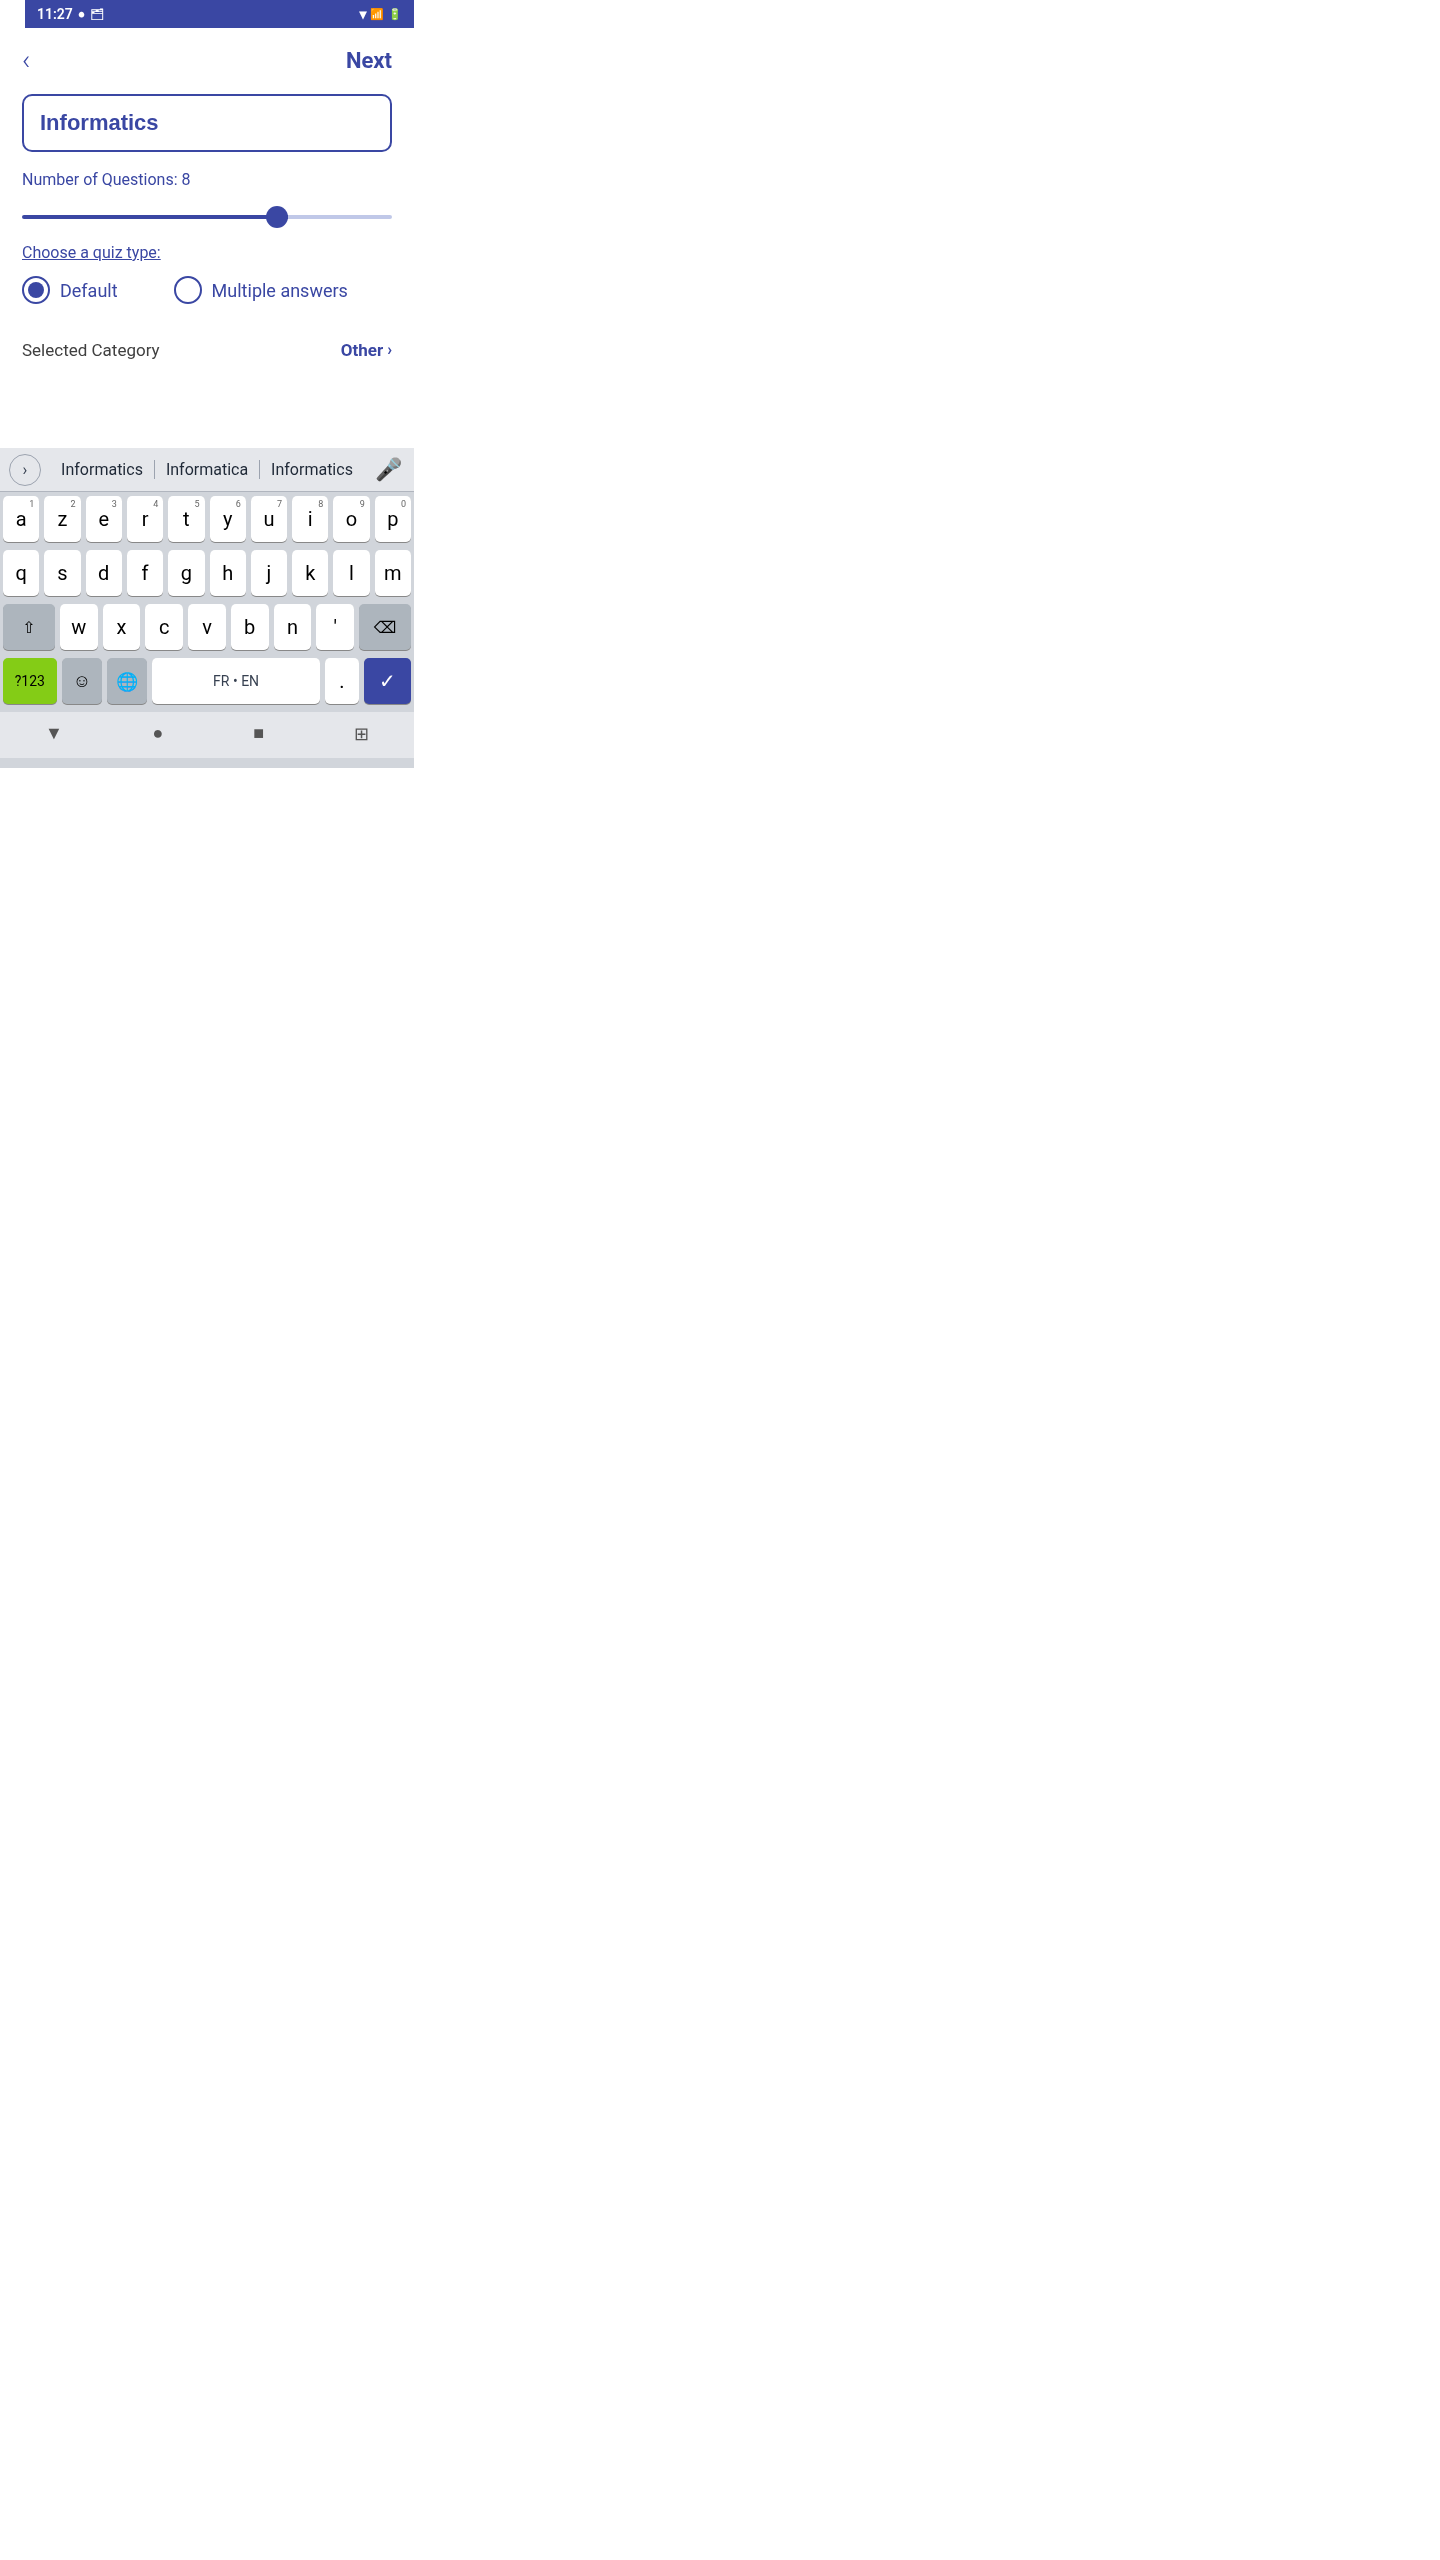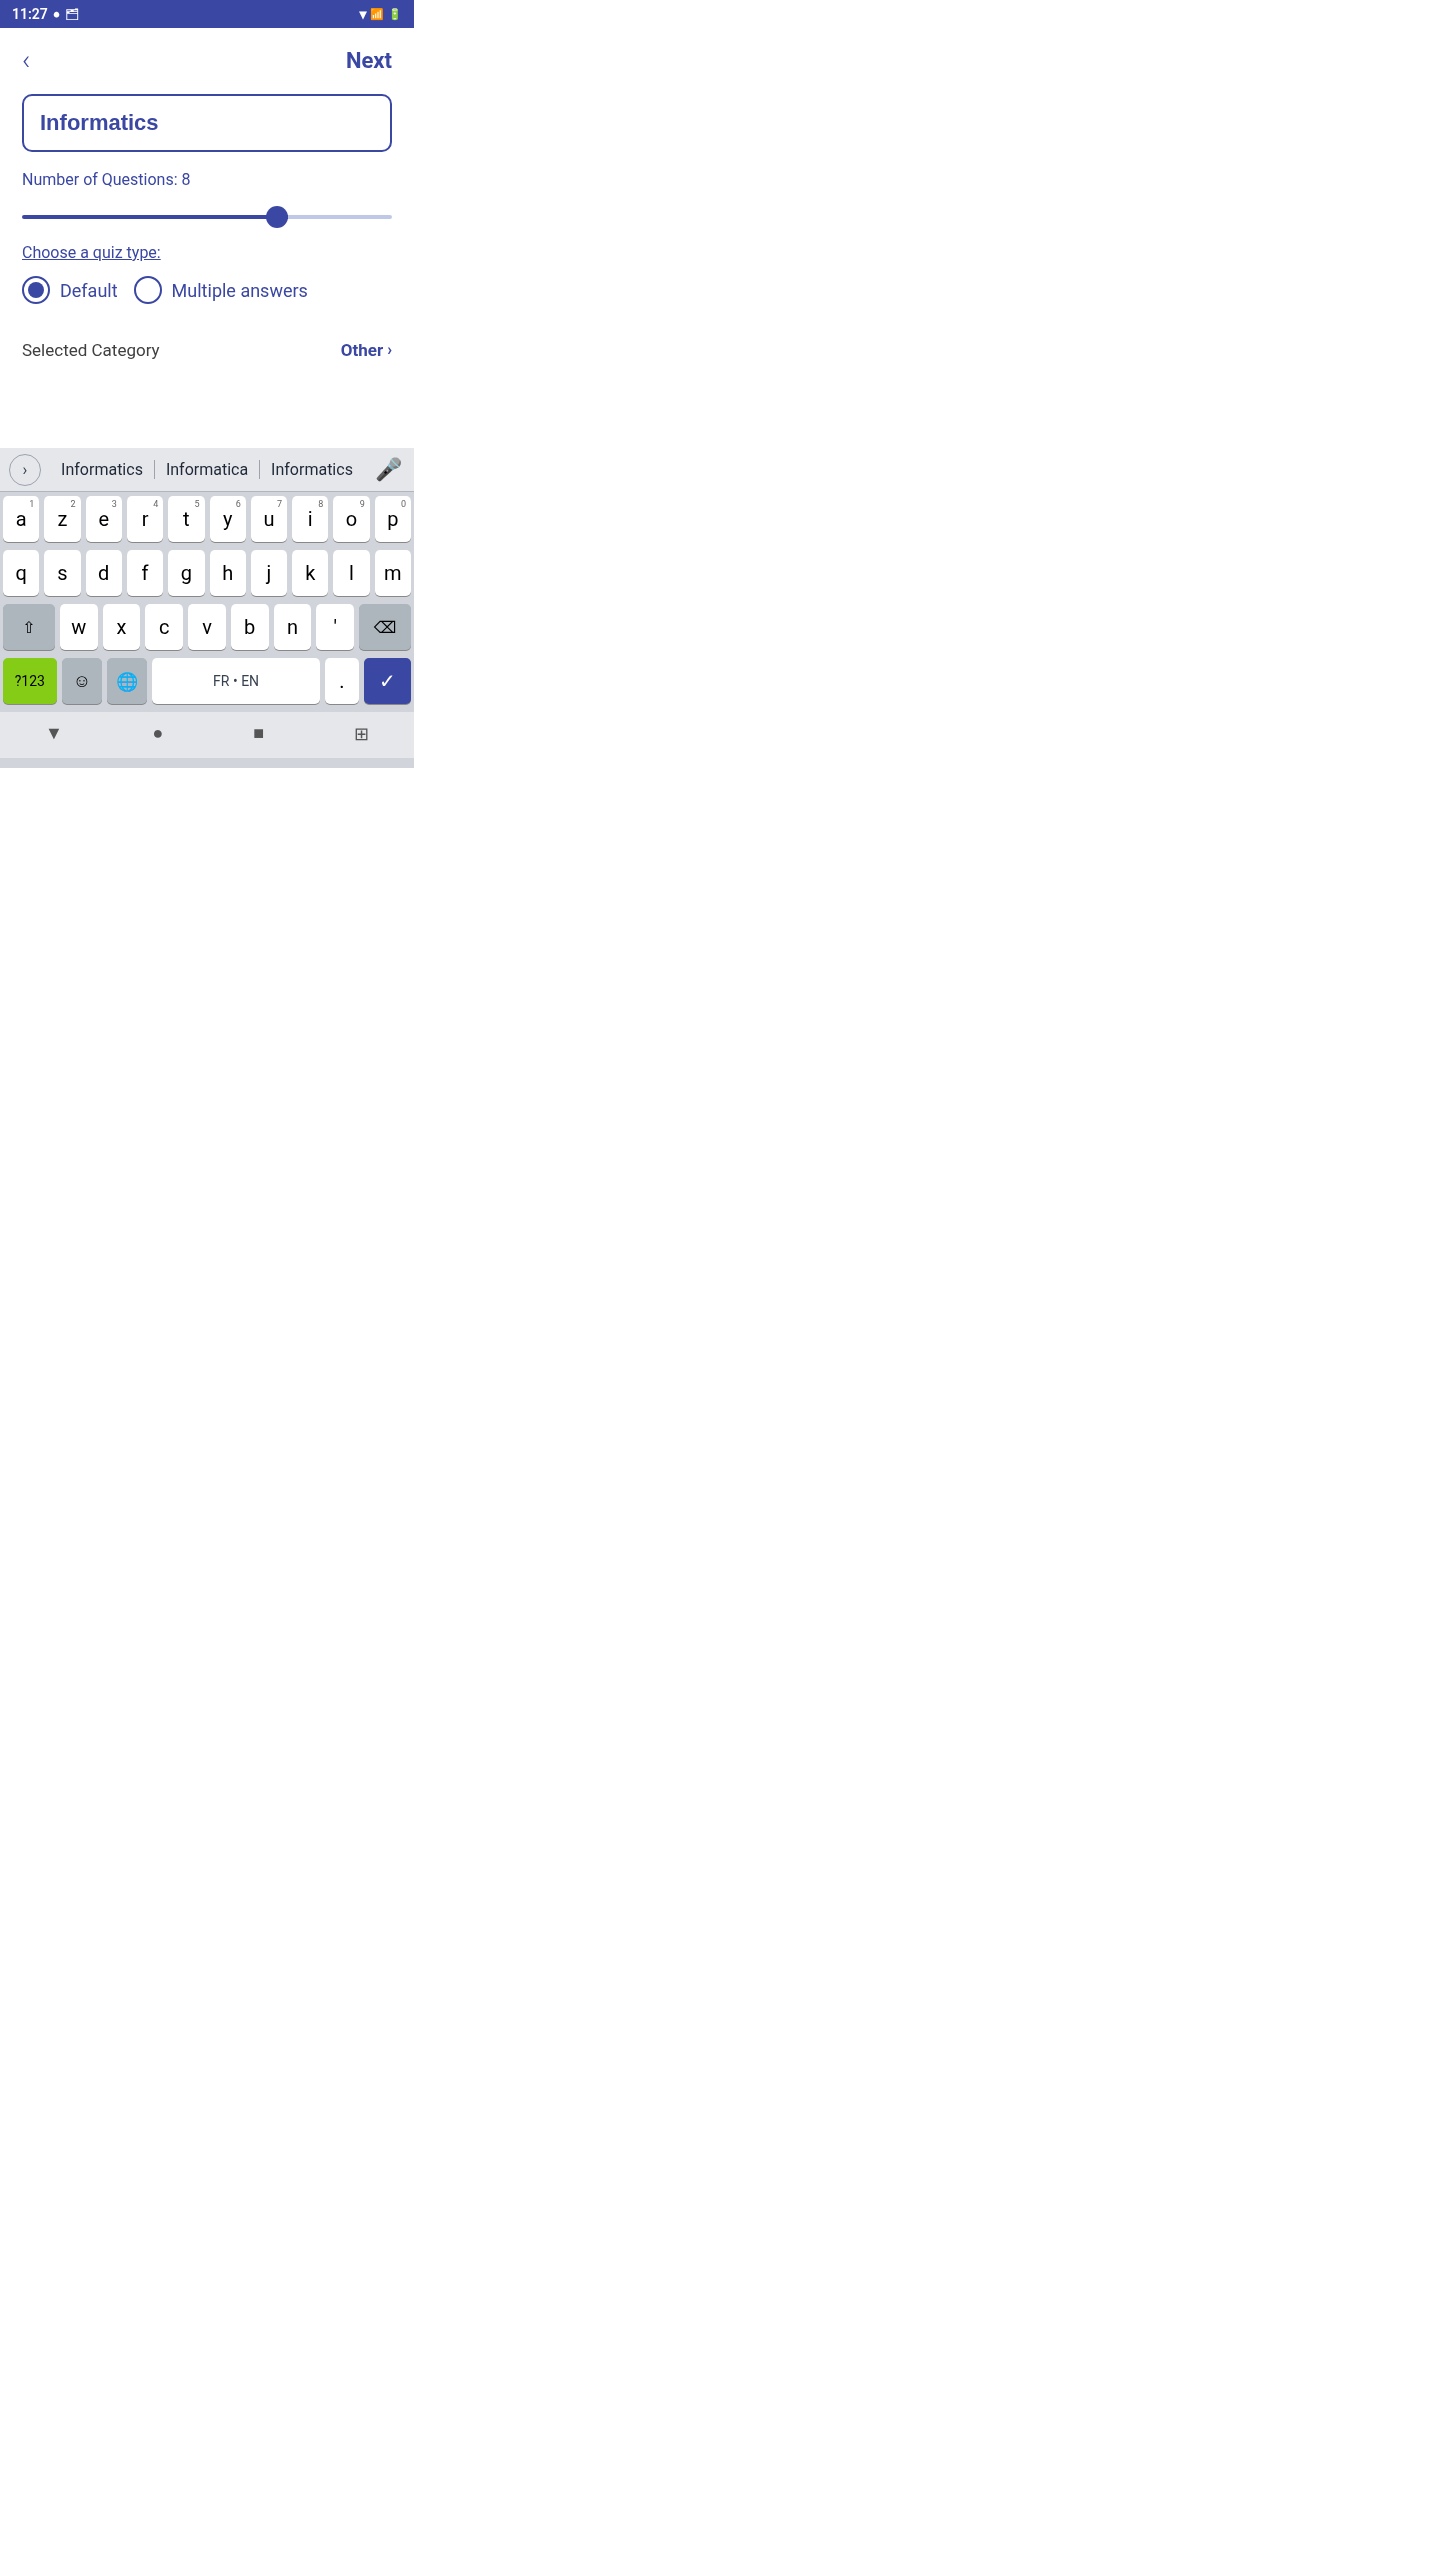--- a/index.html
+++ b/index.html
@@ -17,20 +17,21 @@
     .status-bar {
       background: #3a47a3;
       color: #fff;
       height: 28px;
       display: flex;
       align-items: center;
       padding: 7px 12px;
       font-size: 14px;
       font-weight: 600;
       justify-content: space-between;
+      margin-left: 25px;
     }
     .status-left { display: flex; align-items: center; gap: 6px; }
     .status-right { display: flex; align-items: center; gap: 4px; }
 
     
     .top-nav {
       background: #fff;
       display: flex;
       align-items: center;
       justify-content: space-between;
@@ -111,21 +112,21 @@
       color: #3a47a3;
       font-size: 16px;
       margin-bottom: 14px;
       text-decoration: underline;
     }
 
     
     .radio-options {
       display: flex;
       align-items: center;
-      gap: 16px;
+      gap: 56px;
       margin-bottom: 28px;
     }
     .radio-option {
       display: flex;
       align-items: center;
       gap: 10px;
       cursor: pointer;
     }
     .radio-circle {
       width: 28px;

